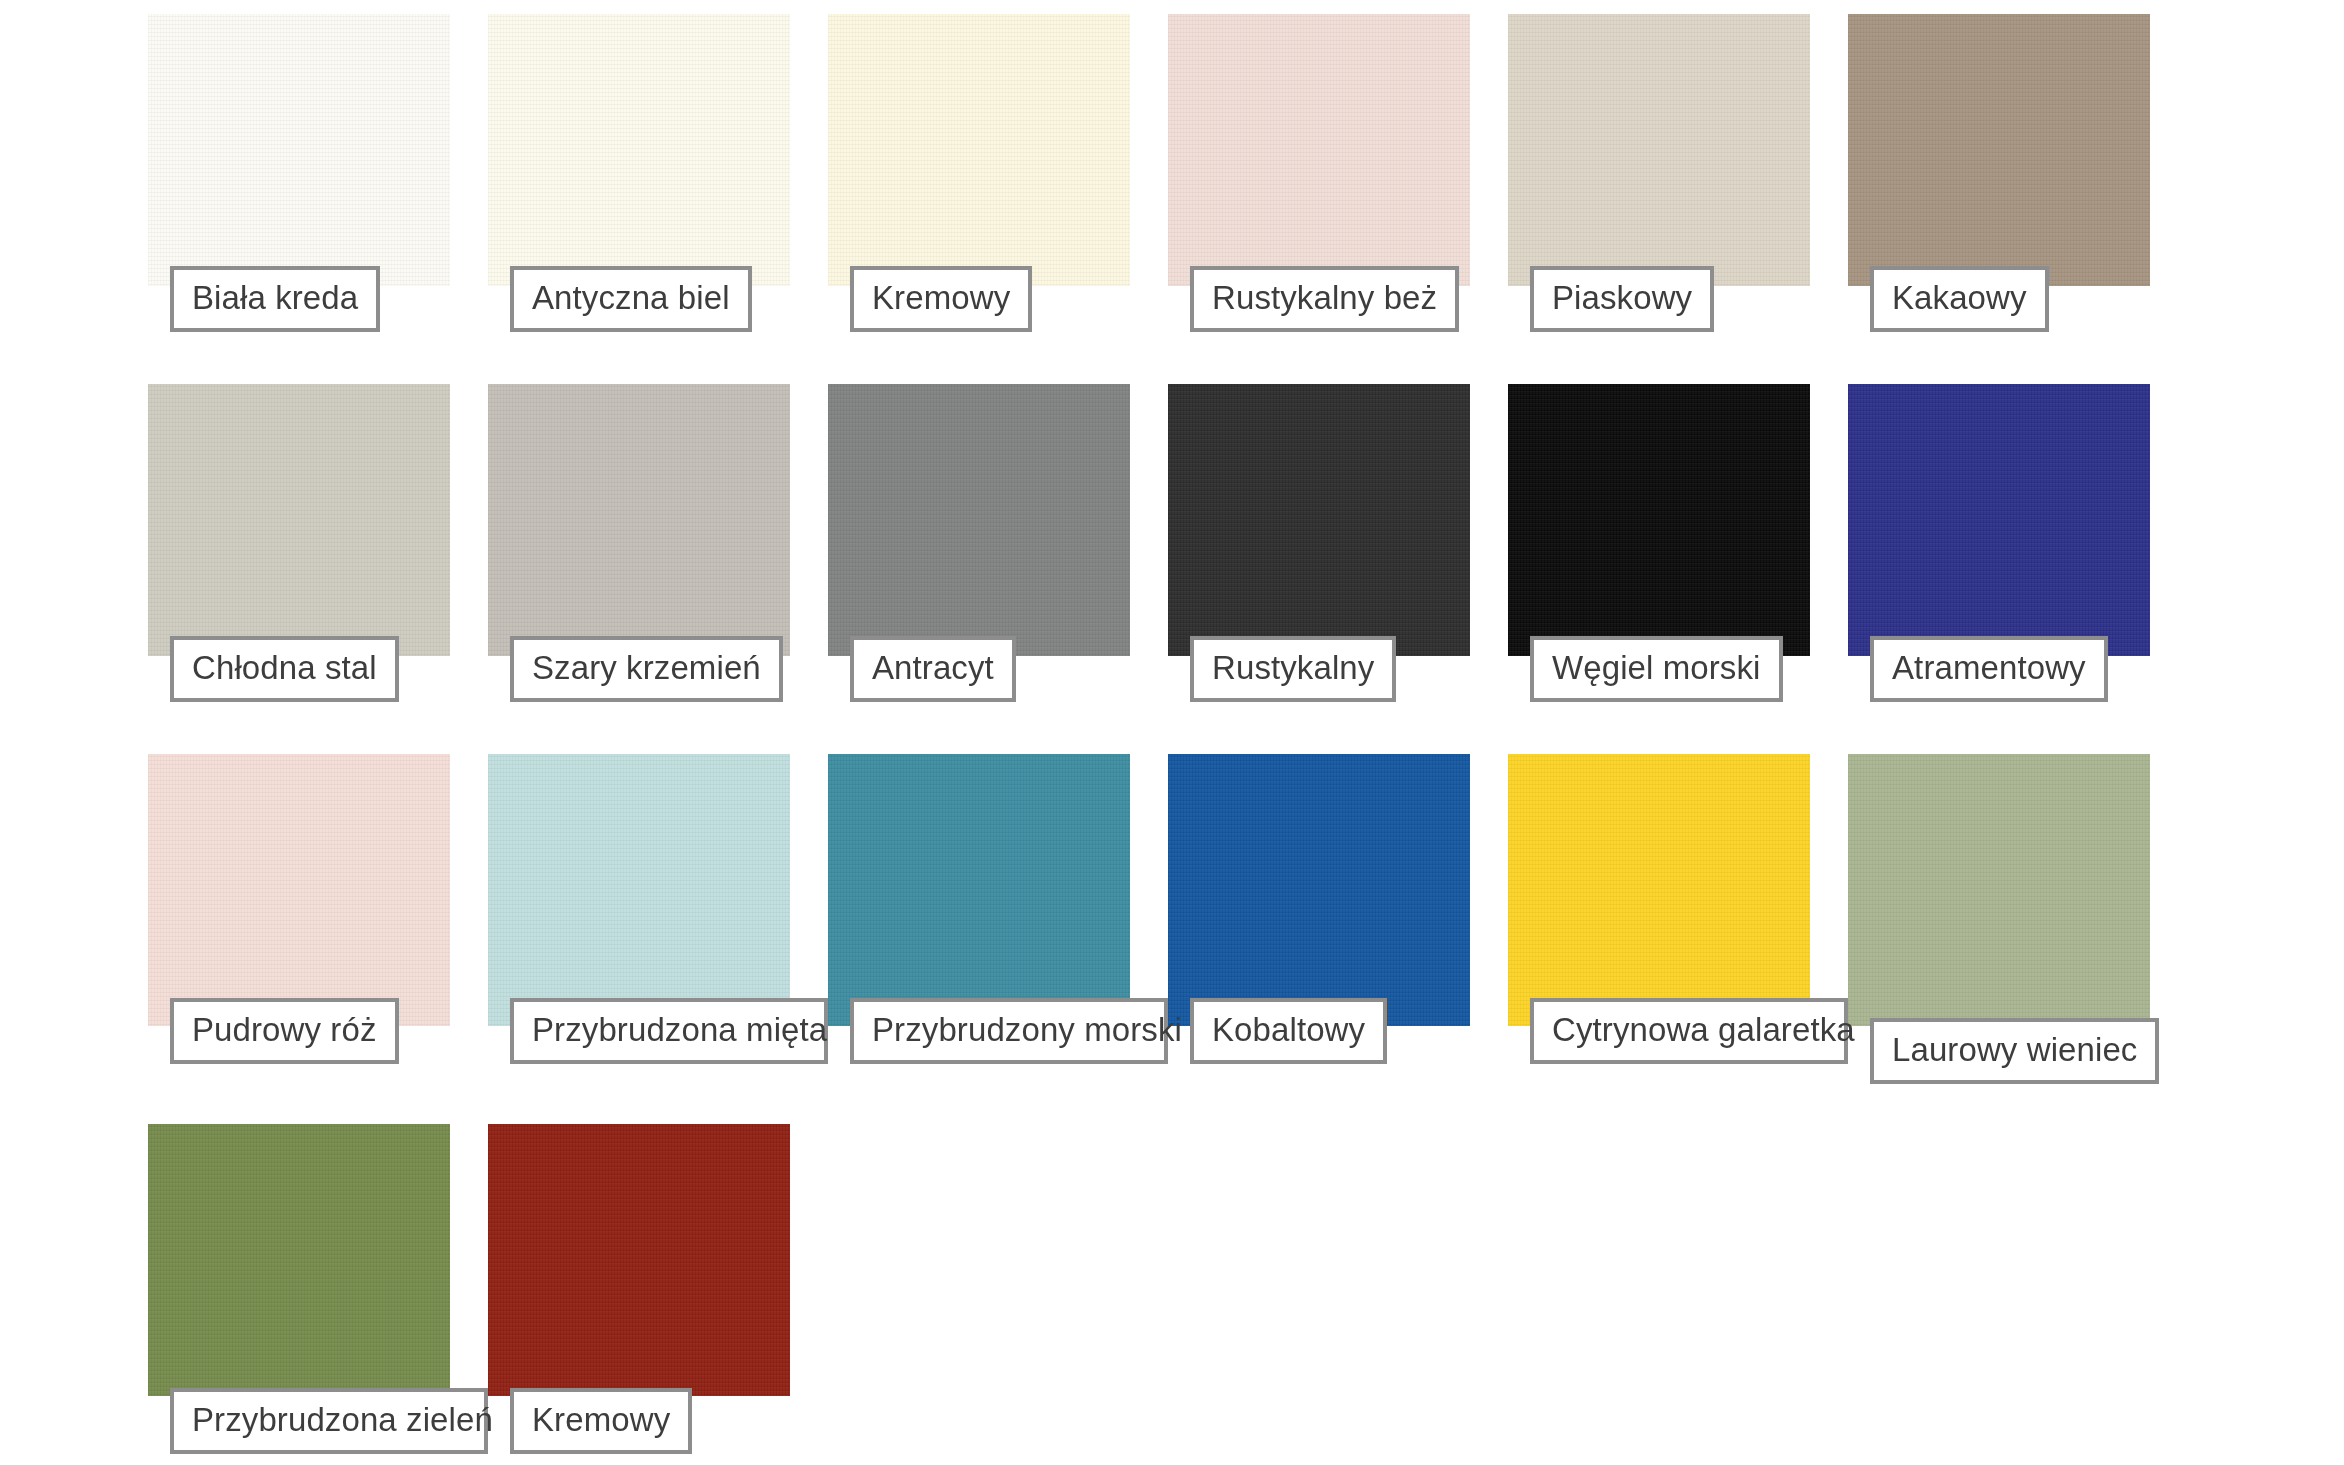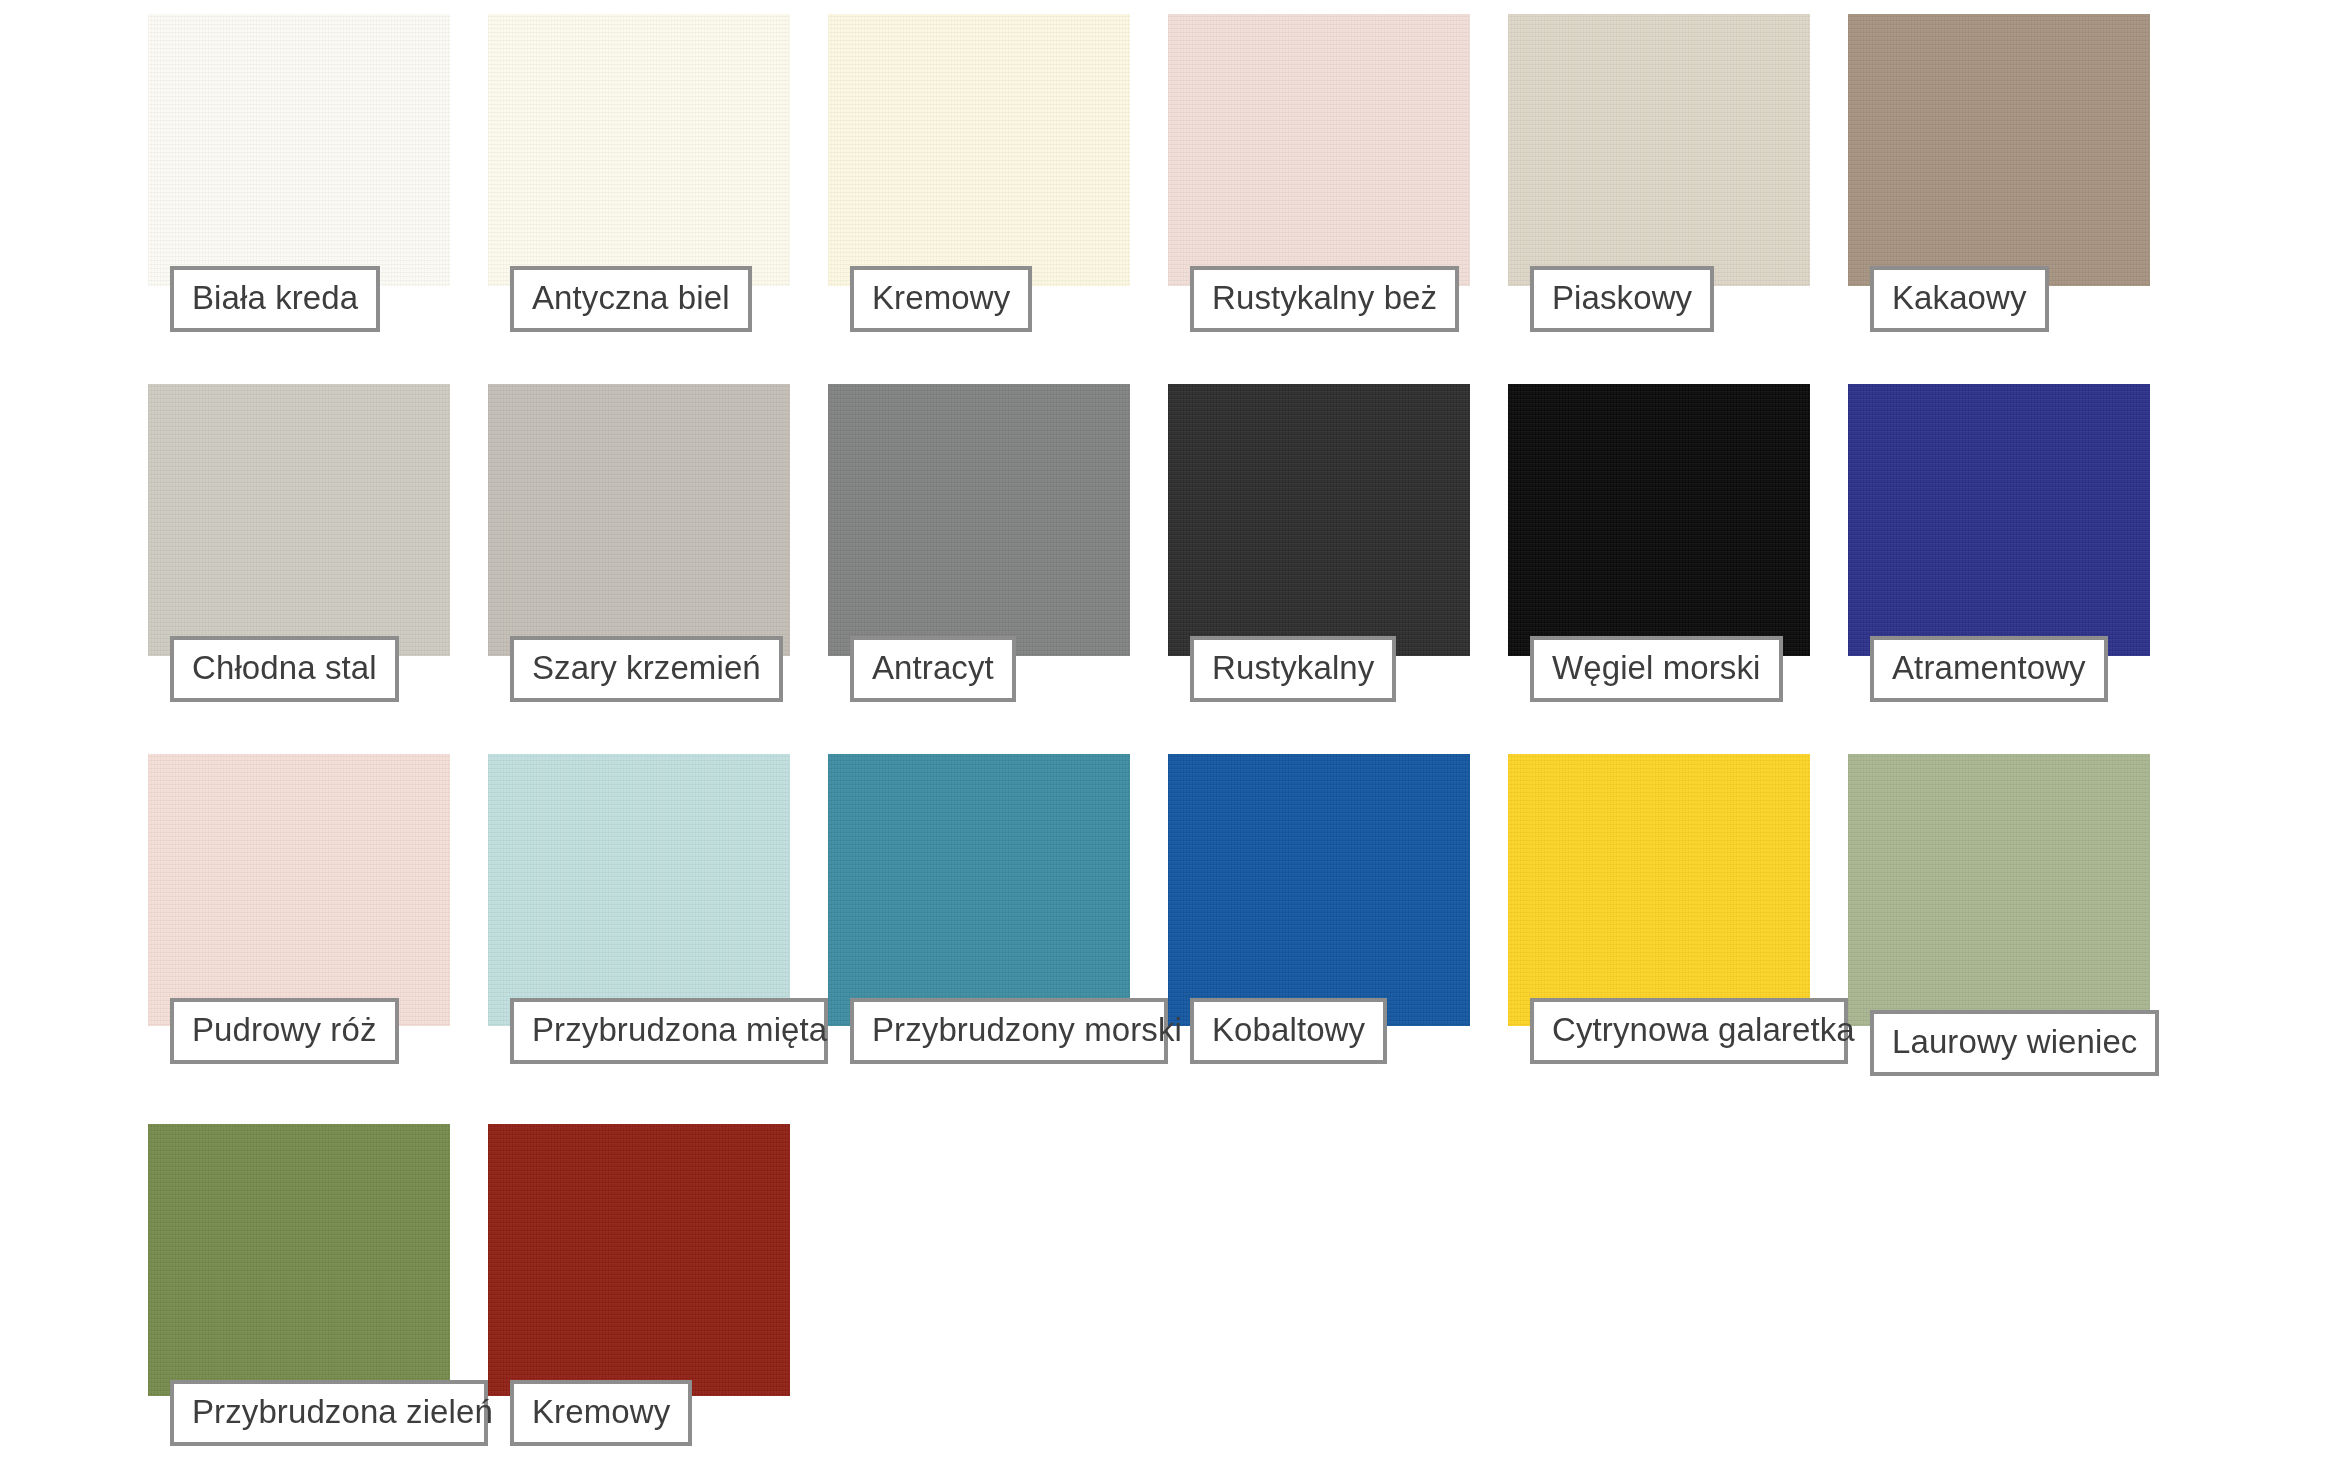--- a/index.html
+++ b/index.html
@@ -93,21 +93,21 @@
     line-height: 1.04;
     color: #3d3d3d;
     letter-spacing: 0.1px;
     font-weight: 400;
   }
 
   
   .row-1 .swatch-label { top: 252px; }
   .row-2 .swatch-label { top: 252px; }
   .row-3 .swatch-label { top: 244px; }
-  .row-4 .swatch-label { top: 256px; }
+  .row-4 .swatch-label { top: 264px; }
 </style>
 </head>
 <body>
 
 <div id="palette-sheet">
   <div class="swatch-grid">
       <div class="swatch-cell row-1">
         <div class="swatch-chip" style="background: rgb(251, 250, 244);"></div>
         <div class="swatch-label">
           <span class="label-text">Biała kreda</span>

